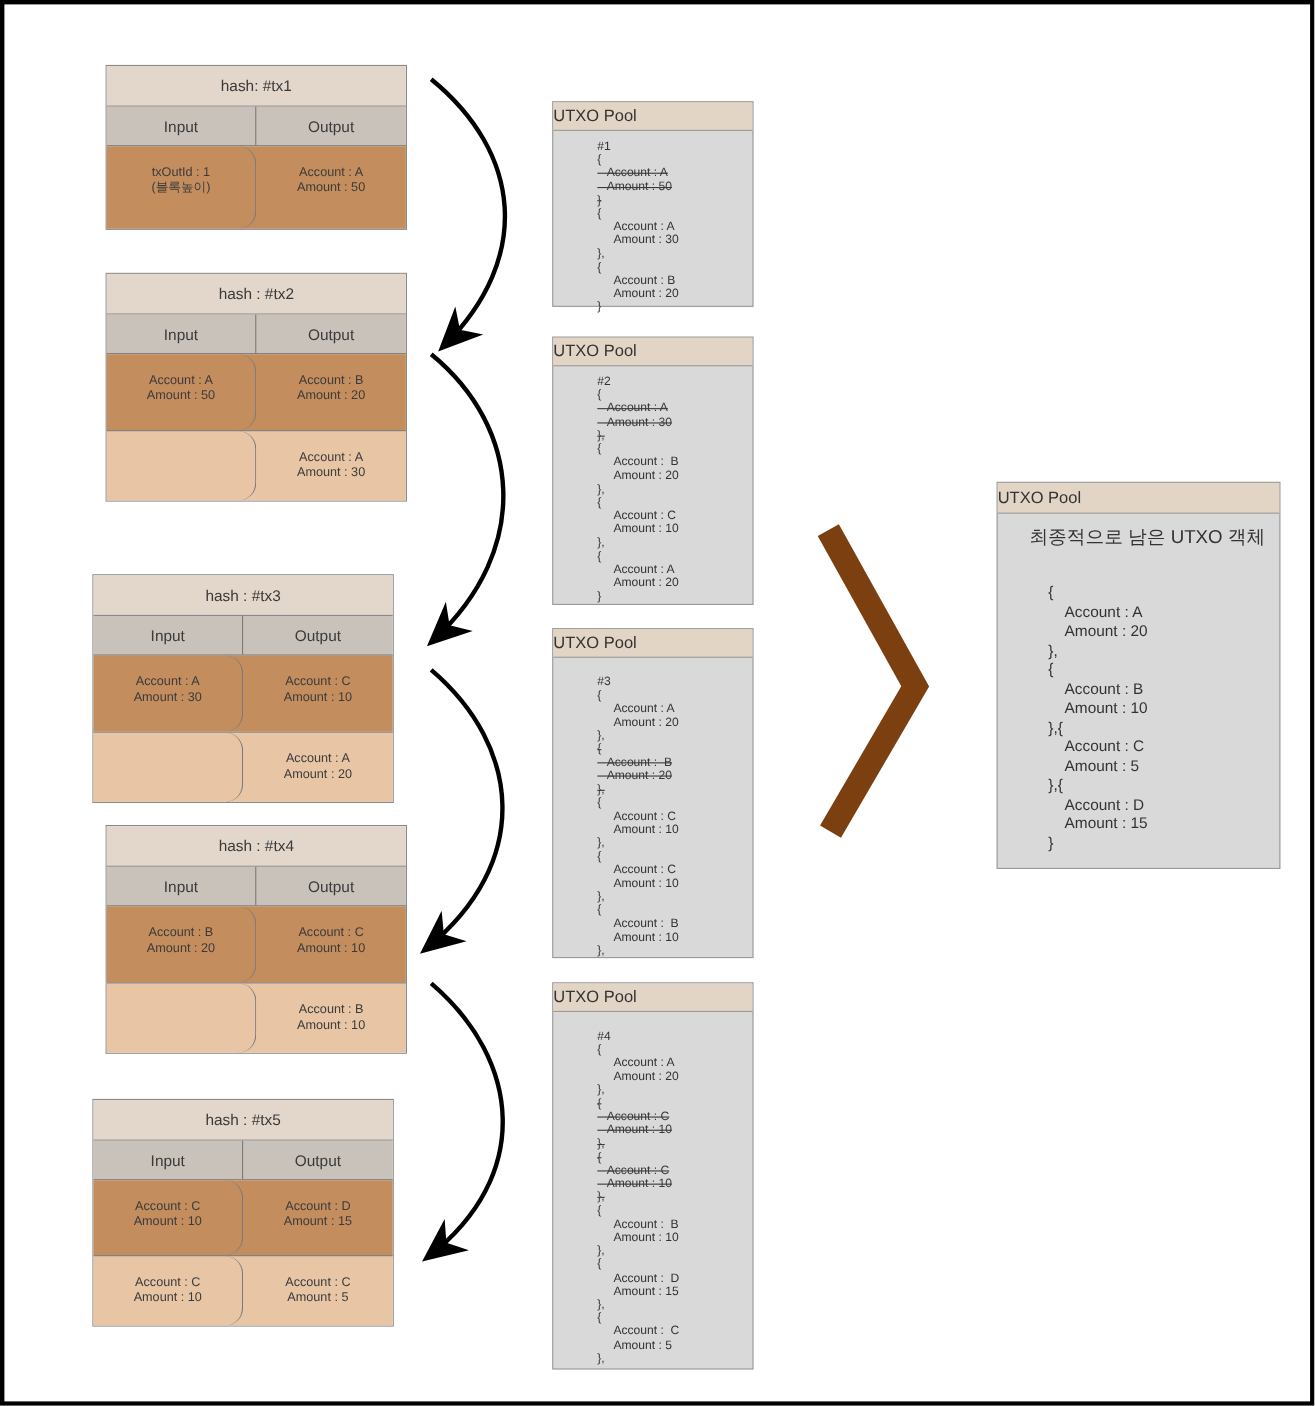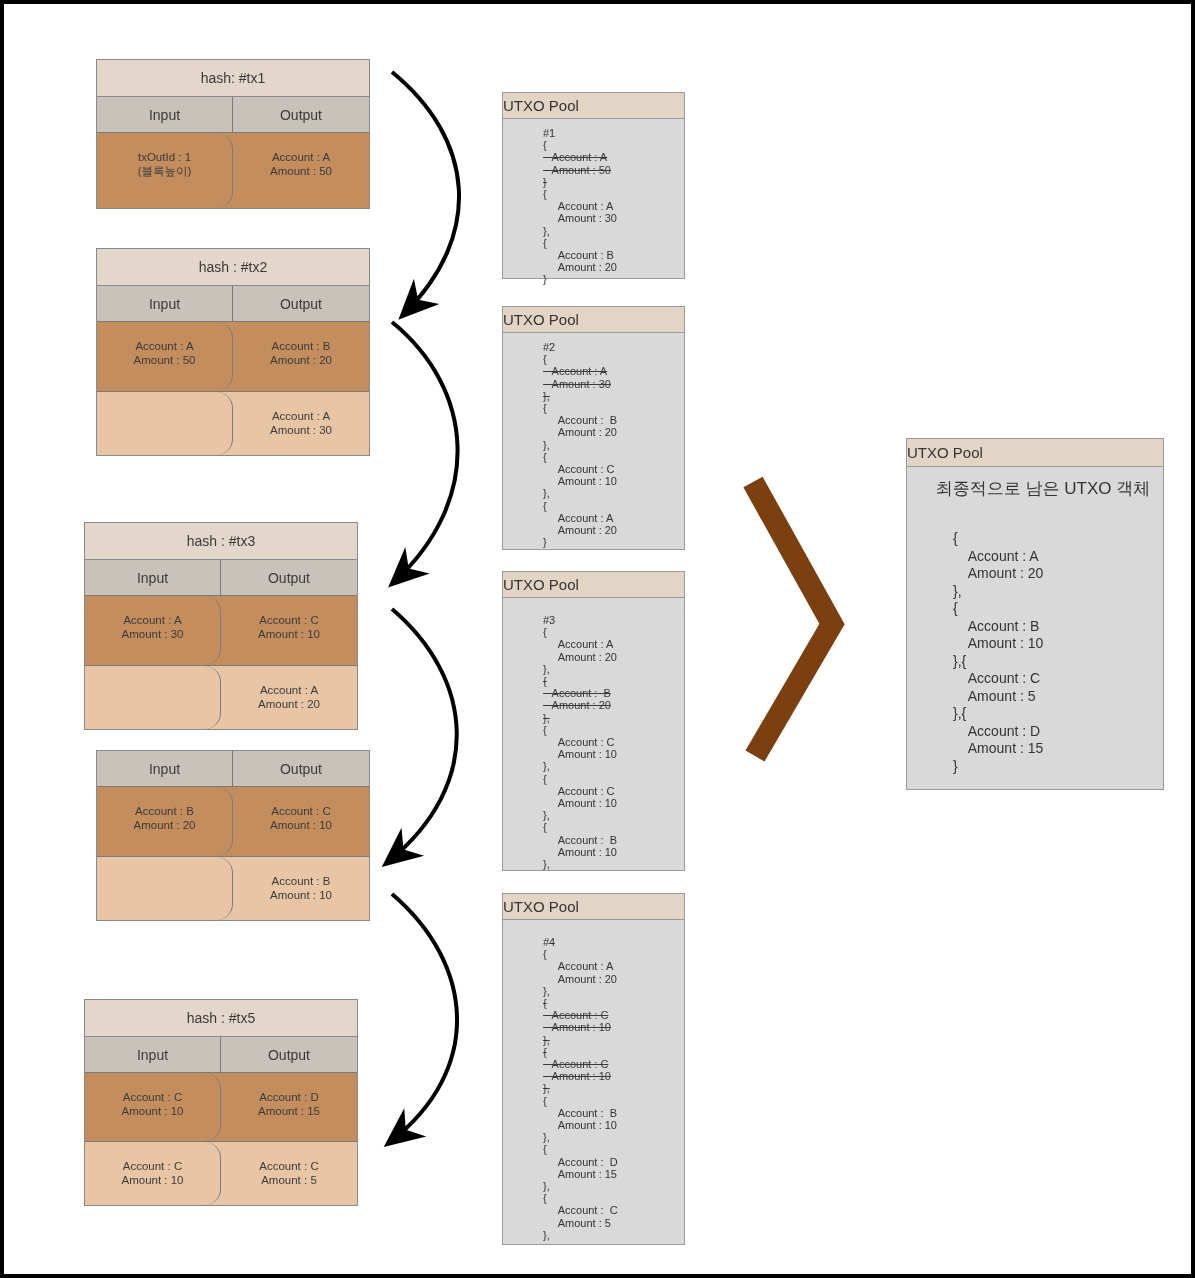--- a/index.html
+++ b/index.html
@@ -215,20 +215,21 @@
     <div class="tx-row light" style="height:64px;">
       <div class="tx-cell left"></div>
       <div class="tx-cell">
         <span class="ln">Account : A</span>
         <span class="ln">Amount : 20</span>
       </div>
     </div>
   </div>
 
   <div class="tx-block" style="left:92px; top:746px;">
+    <div class="tx-hash">hash : #tx4</div>
     <div class="tx-colhead">
       <div class="left">Input</div>
       <div>Output</div>
     </div>
     <div class="tx-row dark" style="height:69px;">
       <div class="tx-cell left">
         <span class="ln">Account : B</span>
         <span class="ln">Amount : 20</span>
       </div>
       <div class="tx-cell">

